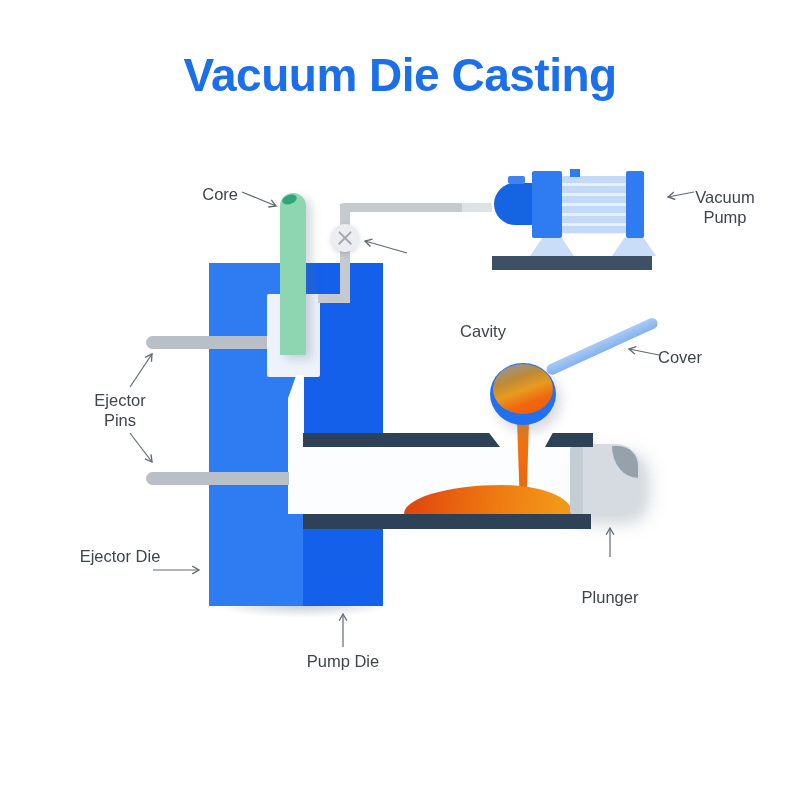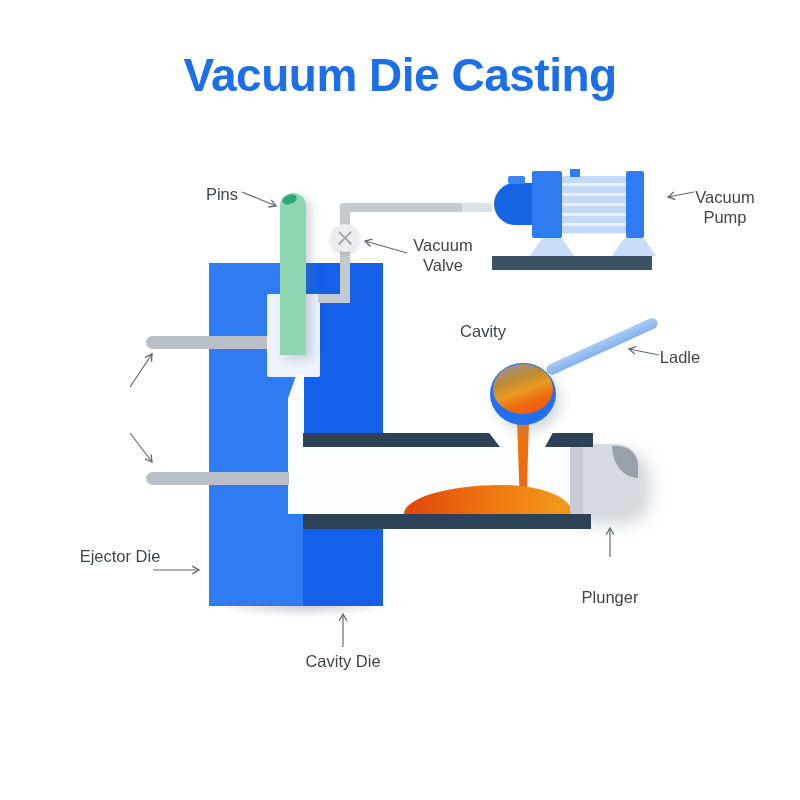--- a/index.html
+++ b/index.html
@@ -179,23 +179,23 @@
       <path d="M694,192 L668,197" marker-end="url(#ah)"></path>
       <path d="M659,355 L629,349" marker-end="url(#ah)"></path>
       <path d="M130,387 L152,354" marker-end="url(#ah)"></path>
       <path d="M130,433 L152,462" marker-end="url(#ah)"></path>
       <path d="M153,570 L199,570" marker-end="url(#ah)"></path>
       <path d="M343,647 L343,614" marker-end="url(#ah)"></path>
       <path d="M610,557 L610,528" marker-end="url(#ah)"></path>
     </g>
   </svg>
 
-  <div class="lbl lbl-core">Pins</div>
-  <div class="lbl lbl-valve">Vacuum Valve</div>
+  <div class="lbl lbl-core">Core</div>
   <div class="lbl lbl-pump">Vacuum Pump</div>
   <div class="lbl lbl-cavity">Cavity</div>
-  <div class="lbl lbl-ladle">Ladle</div>
+  <div class="lbl lbl-ladle">Cover</div>
+  <div class="lbl lbl-pins">Ejector Pins</div>
   <div class="lbl lbl-ejdie">Ejector Die</div>
-  <div class="lbl lbl-coverdie">Cavity Die</div>
+  <div class="lbl lbl-coverdie">Pump Die</div>
   <div class="lbl lbl-plunger">Plunger</div>
 
 
 </div>
 
 </body></html>

